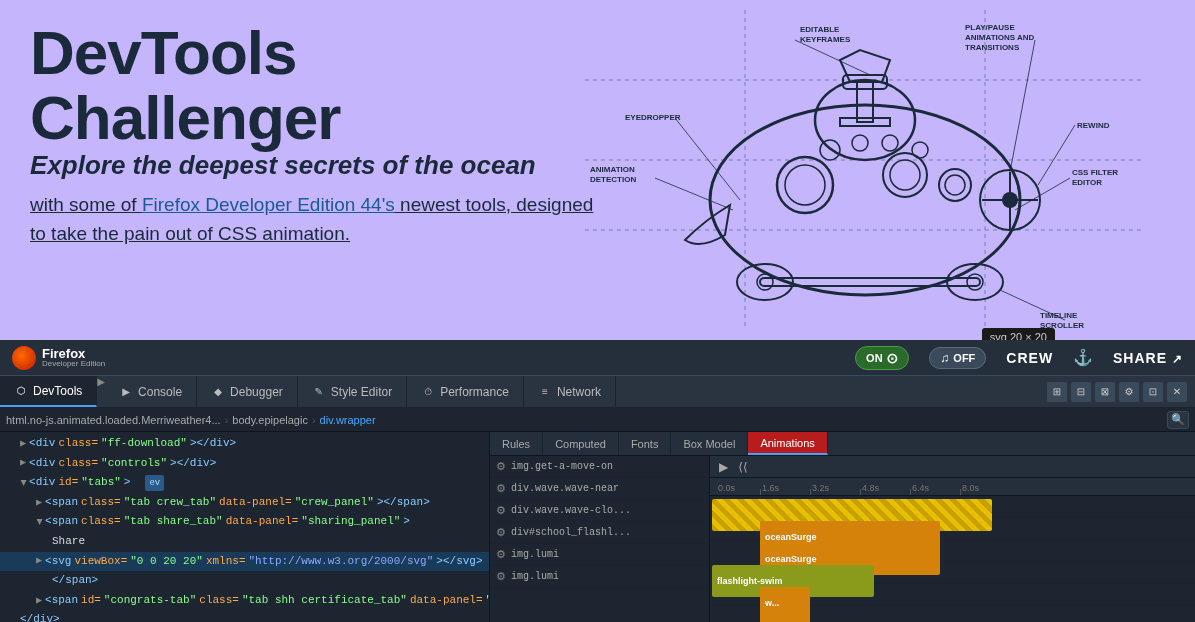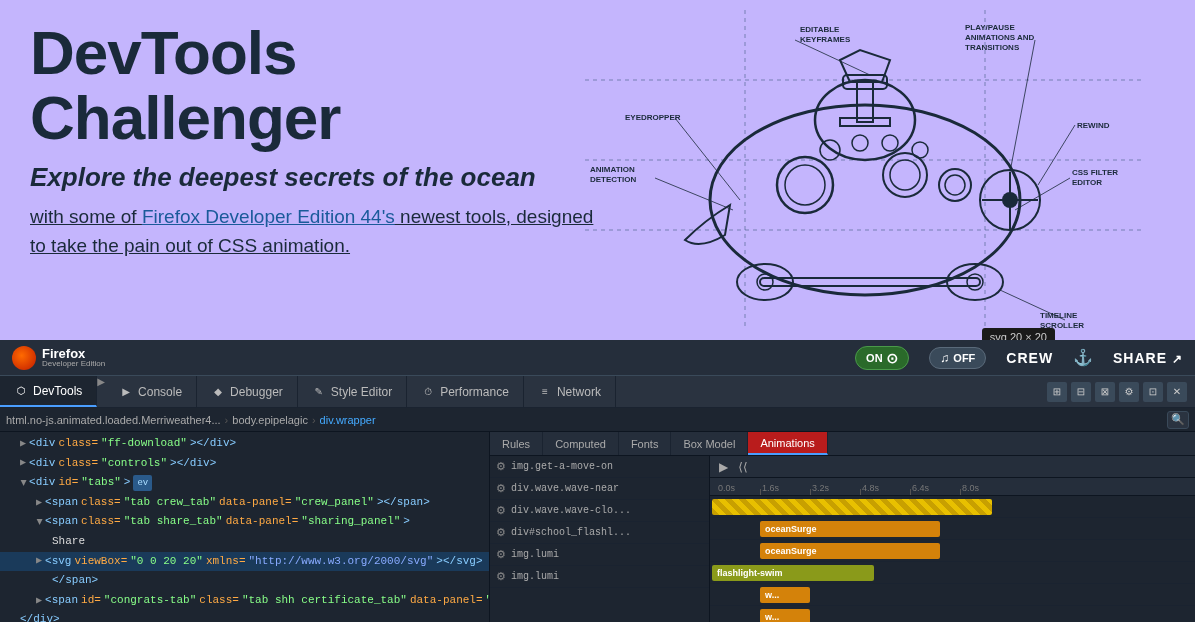--- a/index.html
+++ b/index.html
@@ -28,21 +28,20 @@
       line-height: 1.05;
       font-family: 'Arial Black', Arial, sans-serif;
       letter-spacing: -1px;
     }
 
     .devtools-subtitle {
       font-size: 26px;
       font-style: italic;
       font-weight: bold;
       color: #1a2a3a;
-      margin-top: 12px;
       line-height: 1.2;
     }
 
     .devtools-description {
       font-size: 19px;
       color: #1a2a3a;
       margin-top: 10px;
       line-height: 1.5;
       text-decoration: underline;
     }
@@ -302,21 +301,21 @@
     .html-attr { color: #ffaa44; }
     .html-val { color: #88ff88; }
     .html-text { color: #ddd; }
     .html-url { color: #88aaff; }
     .html-badge {
       background: #2a5a8a;
       color: #aaddff;
       font-size: 9px;
       padding: 1px 4px;
       border-radius: 2px;
-      margin-left: 0;
+      margin-left: 12px;
     }
 
     .indent-1 { padding-left: 20px; }
     .indent-2 { padding-left: 36px; }
     .indent-3 { padding-left: 52px; }
 
     
     #right-panels {
       flex: 1;
       display: flex;
@@ -444,21 +443,21 @@
       border-bottom: 1px solid #1a2330;
     }
 
     .anim-bar {
       position: absolute;
       height: 16px;
       top: 3px;
       border-radius: 2px;
       display: flex;
       align-items: center;
-      padding: 8px 5px;
+      padding: 16px 5px;
       font-size: 9px;
       font-weight: bold;
       color: #fff;
       white-space: nowrap;
       overflow: hidden;
     }
 
     .bar-striped {
       background: repeating-linear-gradient(
         45deg,

